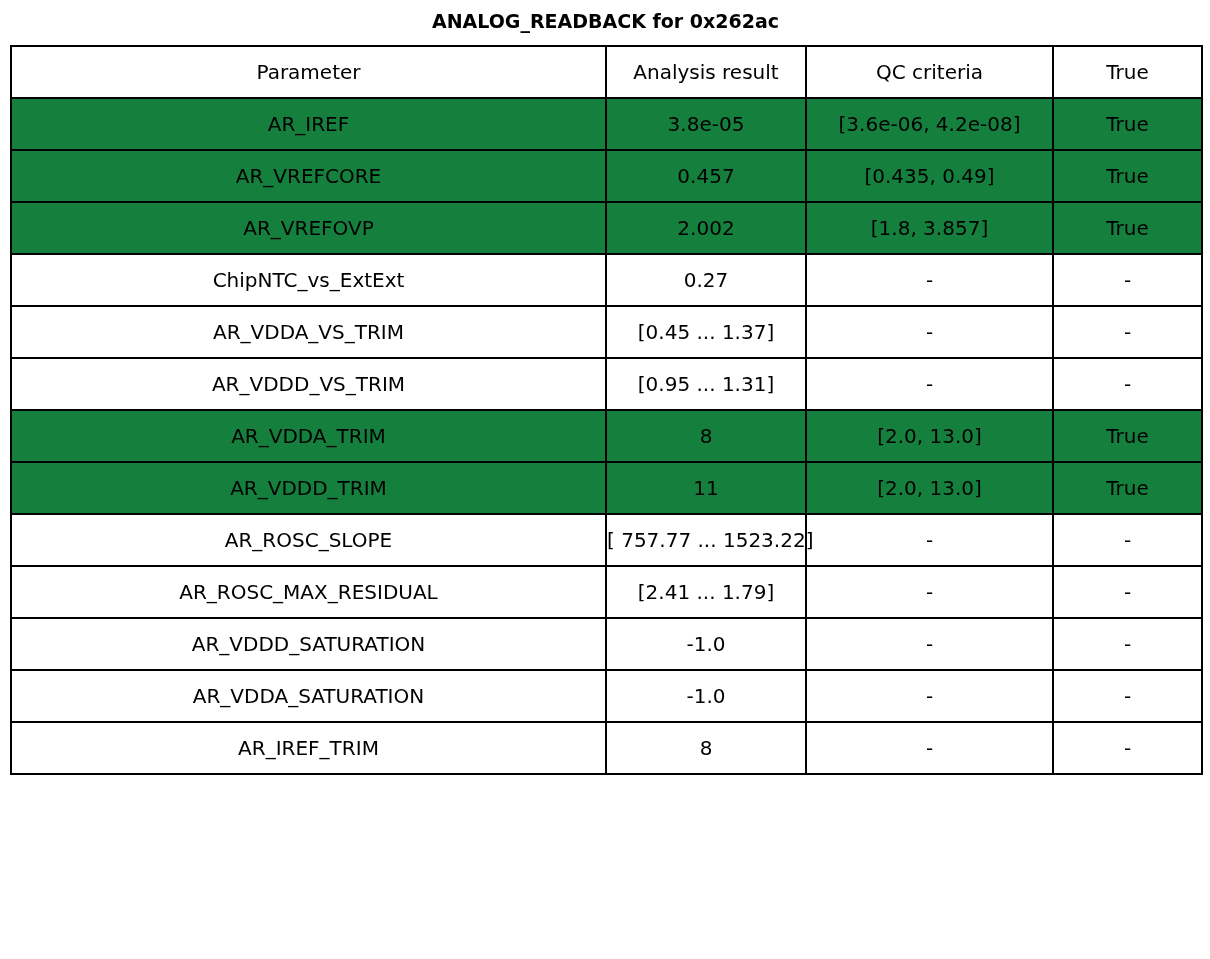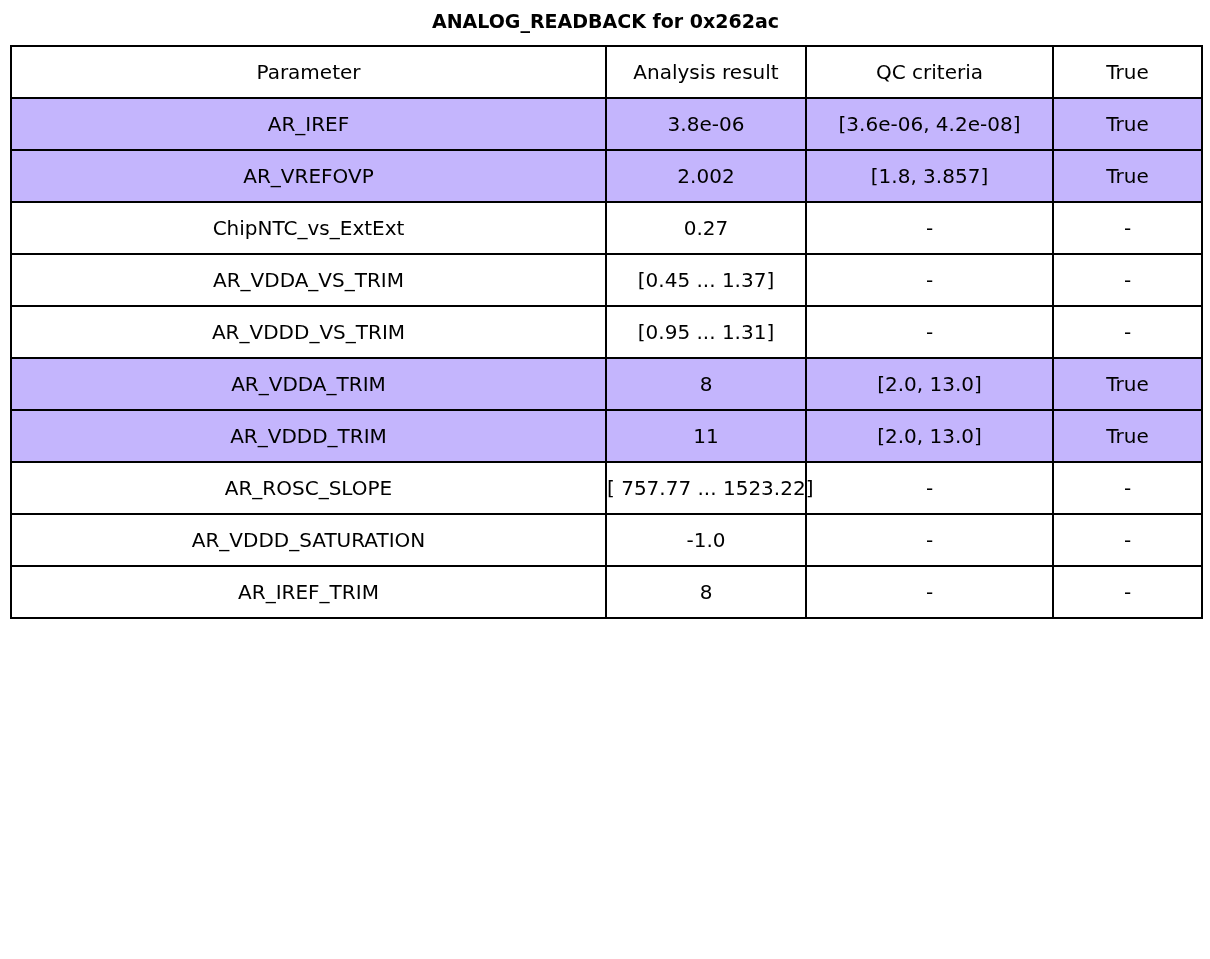--- a/index.html
+++ b/index.html
@@ -42,21 +42,21 @@
     height: 50px;
     padding: 0;
     text-align: center;
     vertical-align: middle;
     font-size: 20px;
     font-weight: normal;
     background: #ffffff;
     overflow: visible;
   }
   table.qc-table tr.pass td {
-    background: #c4b5fd;
+    background: #15803d;
   }
   table.qc-table td .cellval,
   table.qc-table th .cellval {
     position: relative; 
     white-space: pre;   
     z-index: 2;
   }
 </style>
 </head>
 <body>
@@ -76,22 +76,28 @@
       <tr>
         <th><span class="cellval">Parameter</span></th>
         <th><span class="cellval">Analysis result</span></th>
         <th><span class="cellval">QC criteria</span></th>
         <th><span class="cellval">True</span></th>
       </tr>
     </thead>
     <tbody>
         <tr class="pass">
       <td><span class="cellval">AR_IREF</span></td>
-      <td><span class="cellval">3.8e-06</span></td>
+      <td><span class="cellval">3.8e-05</span></td>
       <td><span class="cellval">[3.6e-06, 4.2e-08]</span></td>
+      <td><span class="cellval">True</span></td>
+    </tr>
+        <tr class="pass">
+      <td><span class="cellval">AR_VREFCORE</span></td>
+      <td><span class="cellval">0.457</span></td>
+      <td><span class="cellval">[0.435, 0.49]</span></td>
       <td><span class="cellval">True</span></td>
     </tr>
         <tr class="pass">
       <td><span class="cellval">AR_VREFOVP</span></td>
       <td><span class="cellval">2.002</span></td>
       <td><span class="cellval">[1.8, 3.857]</span></td>
       <td><span class="cellval">True</span></td>
     </tr>
         <tr>
       <td><span class="cellval">ChipNTC_vs_ExtExt</span></td>
@@ -123,21 +129,33 @@
       <td><span class="cellval">[2.0, 13.0]</span></td>
       <td><span class="cellval">True</span></td>
     </tr>
         <tr>
       <td><span class="cellval">AR_ROSC_SLOPE</span></td>
       <td><span class="cellval">[ 757.77 ... 1523.22]</span></td>
       <td><span class="cellval">-</span></td>
       <td><span class="cellval">-</span></td>
     </tr>
         <tr>
+      <td><span class="cellval">AR_ROSC_MAX_RESIDUAL</span></td>
+      <td><span class="cellval">[2.41 ... 1.79]</span></td>
+      <td><span class="cellval">-</span></td>
+      <td><span class="cellval">-</span></td>
+    </tr>
+        <tr>
       <td><span class="cellval">AR_VDDD_SATURATION</span></td>
+      <td><span class="cellval">-1.0</span></td>
+      <td><span class="cellval">-</span></td>
+      <td><span class="cellval">-</span></td>
+    </tr>
+        <tr>
+      <td><span class="cellval">AR_VDDA_SATURATION</span></td>
       <td><span class="cellval">-1.0</span></td>
       <td><span class="cellval">-</span></td>
       <td><span class="cellval">-</span></td>
     </tr>
         <tr>
       <td><span class="cellval">AR_IREF_TRIM</span></td>
       <td><span class="cellval">8</span></td>
       <td><span class="cellval">-</span></td>
       <td><span class="cellval">-</span></td>
     </tr>

